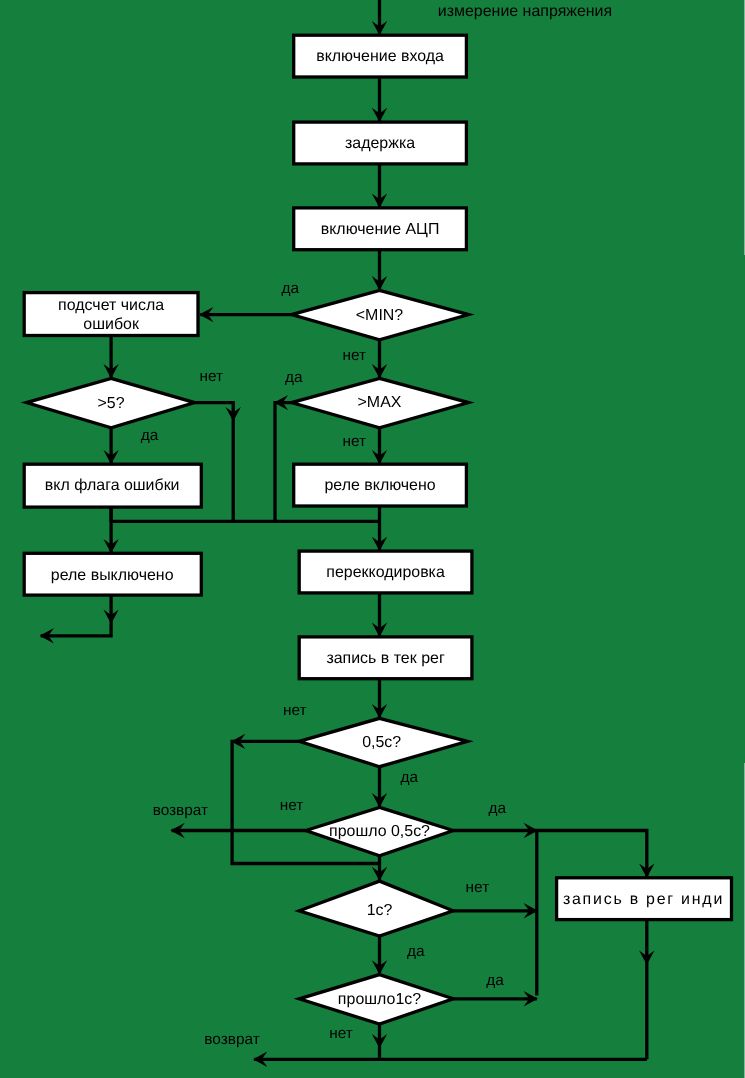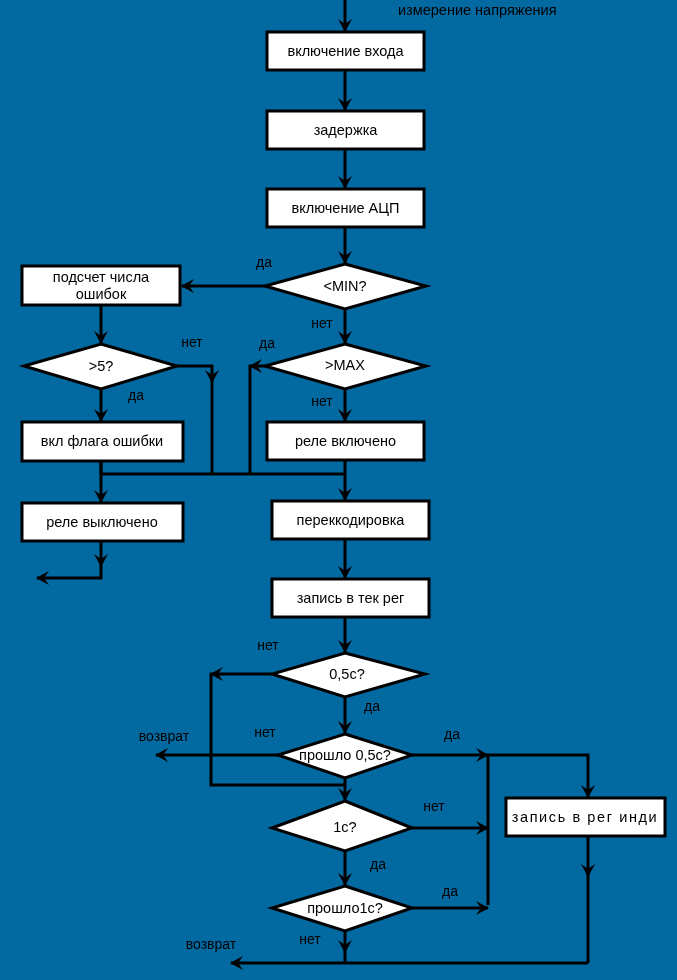--- a/index.html
+++ b/index.html
@@ -4,21 +4,21 @@
 <style>
   html, body {
     margin: 0;
     padding: 0;
     background: #ffffff;
   }
   #canvas-wrap {
     position: relative;
     width: 677px;
     height: 980px;
-    background: #0369a1;
+    background: #15803d;
     font-family: "Liberation Sans", sans-serif;
     overflow: hidden;
   }
   svg#flow {
     display: block;
     width: 677px;
     height: 980px;
   }
   .node-shape {
     fill: #ffffff;

